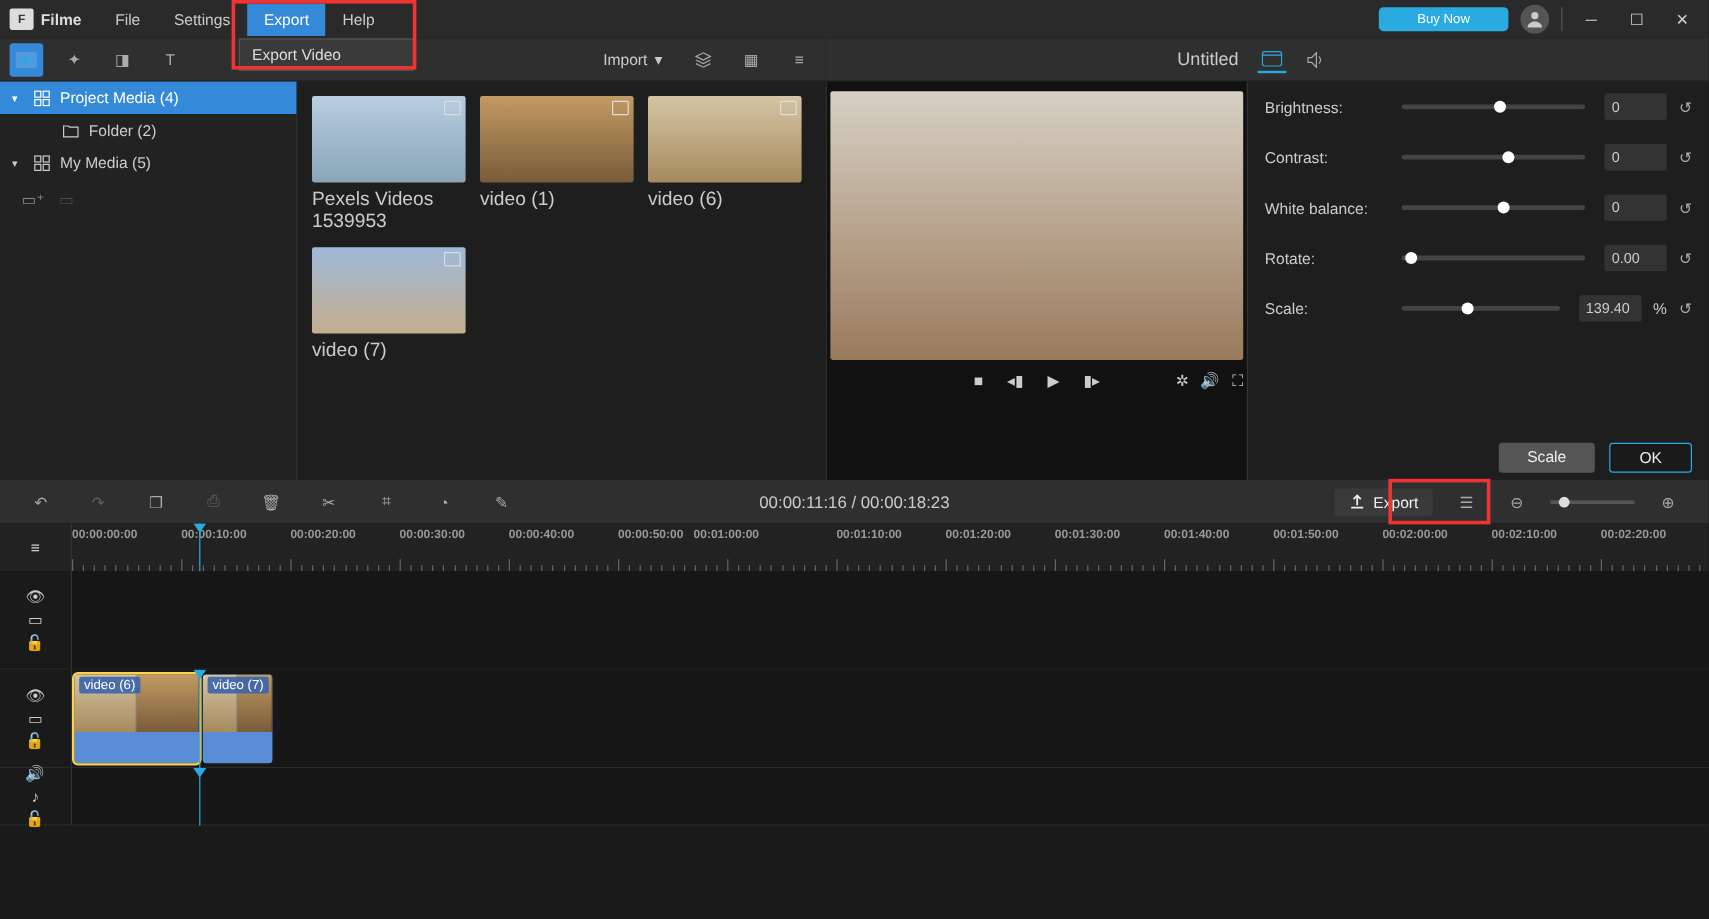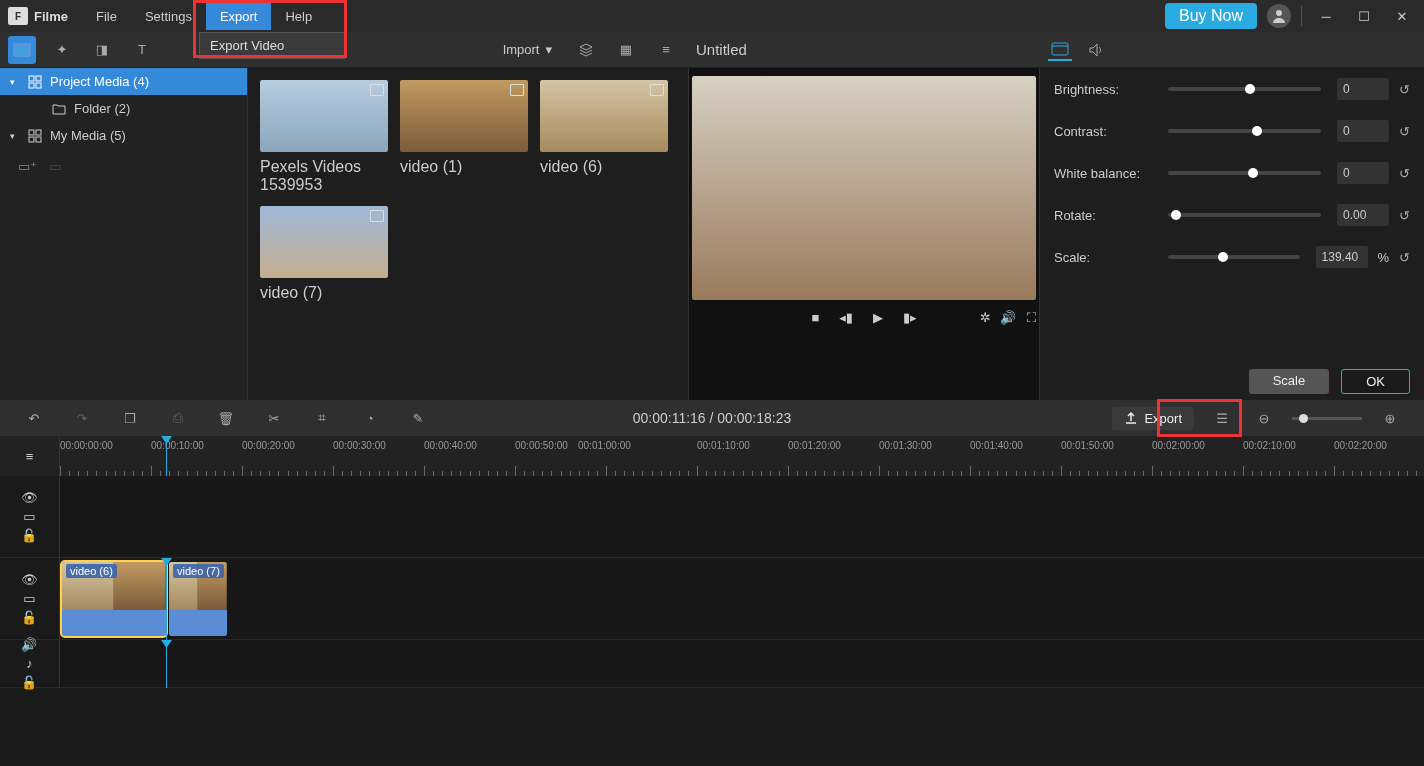--- a/index.html
+++ b/index.html
@@ -7,21 +7,21 @@
 
 
 .titlebar { height:32px; background:#2a2a2a; display:flex; align-items:center; padding:0 8px; }
 .logo { display:flex; align-items:center; gap:6px; margin-right:14px; }
 .logo-icon { width:20px; height:18px; background:#ddd; border-radius:2px; display:flex; align-items:center; justify-content:center; font-size:10px; color:#333; font-weight:bold; }
 .logo-text { font-weight:600; color:#ddd; }
 .menu { display:flex; gap:0; }
 .menu-item { padding:6px 14px; color:#ccc; cursor:pointer; }
 .menu-item.active { background:#3489d8; color:#fff; }
 .titlebar-right { margin-left:auto; display:flex; align-items:center; gap:10px; }
-.buynow { background:#29abe2; color:#fff; padding:4px 14px; border-radius:4px; font-size:16px; cursor:pointer; }
+.buynow { background:#29abe2; color:#fff; padding:4px 32px; border-radius:4px; font-size:11px; cursor:pointer; }
 .avatar { width:24px; height:24px; border-radius:50%; background:#555; display:flex; align-items:center; justify-content:center; }
 .winbtn { width:28px; height:28px; display:flex; align-items:center; justify-content:center; color:#ccc; cursor:pointer; }
 
 
 .export-dropdown { position:absolute; top:32px; left:199px; background:#3a3a3a; border:1px solid #555; z-index:50; width:146px; }
 .export-dropdown-item { padding:5px 10px; color:#ddd; cursor:pointer; font-size:13px; }
 
 
 .red-box1 { position:absolute; top:0px; left:193px; width:154px; height:58px; border:3px solid #e33; pointer-events:none; z-index:60; }
 .red-box2 { position:absolute; top:399px; left:1157px; width:85px; height:38px; border:3px solid #e33; pointer-events:none; z-index:60; }
@@ -75,21 +75,21 @@
 
 
 .timeline-toolbar { height:36px; background:#2f2f2f; display:flex; align-items:center; padding:0 20px; gap:20px; }
 .timeline-center { position:absolute; left:50%; transform:translateX(-50%); color:#ccc; font-size:14px; }
 .timeline-right { margin-left:auto; display:flex; align-items:center; gap:14px; }
 .export-btn { display:flex; align-items:center; gap:6px; background:#3a3a3a; padding:4px 12px; border-radius:3px; color:#eee; cursor:pointer; }
 
 
 .ruler { height:40px; background:#222; position:relative; display:flex; overflow:hidden; }
 .track-head { width:60px; border-right:1px solid #333; display:flex; flex-direction:column; align-items:center; justify-content:center; gap:4px; }
-.ruler-body { flex:1; position:relative; }
+.ruler-body { flex:1; position:relative;font-weight:bold; }
 .ruler-tick { position:absolute; top:4px; font-size:10px; color:#999; }
 .playhead { position:absolute; top:0; width:1px; background:#29abe2; height:300px; z-index:20; }
 .playhead::before { content:""; position:absolute; top:0; left:-5px; width:11px; height:8px; background:#29abe2; clip-path:polygon(0 0,100% 0,50% 100%); }
 
 
 .track { height:82px; background:#1a1a1a; border-bottom:1px solid #2a2a2a; display:flex; }
 .track.short { height:48px; }
 .track-body { flex:1; position:relative; background:#171717; }
 .clip { position:absolute; top:4px; height:74px; background:#4a7bc8; border-radius:3px; overflow:hidden; }
 .clip.selected { outline:2px solid #ffd24a; }
@@ -156,21 +156,21 @@
       <span>▾</span>
     </div>
     <div class="tool-icon">
       <svg width="16" height="16" viewBox="0 0 16 16">
           <path d="M8 2l6 3-6 3-6-3z M2 8l6 3 6-3 M2 11l6 3 6-3" stroke="#aaa" fill="none"></path>
         </svg>
     </div>
     <div class="tool-icon">▦</div>
     <div class="tool-icon">≡</div>
   </div>
-  <div class="toolbar" style="width:352px;justify-content:flex-start">
+  <div class="toolbar" style="width:352px;justify-content:flex-end">
     <span class="toolbar-center-title">Untitled</span>
   </div>
   <div class="toolbar" style="flex:1">
     <div class="props-tab active">
       <svg width="18" height="14" viewBox="0 0 18 14">
           <rect x="1" y="1" width="16" height="12" rx="2" stroke="#29abe2" fill="none"></rect>
           <line x1="1" y1="4" x2="17" y2="4" stroke="#29abe2"></line>
         </svg>
     </div>
     <div class="props-tab">

